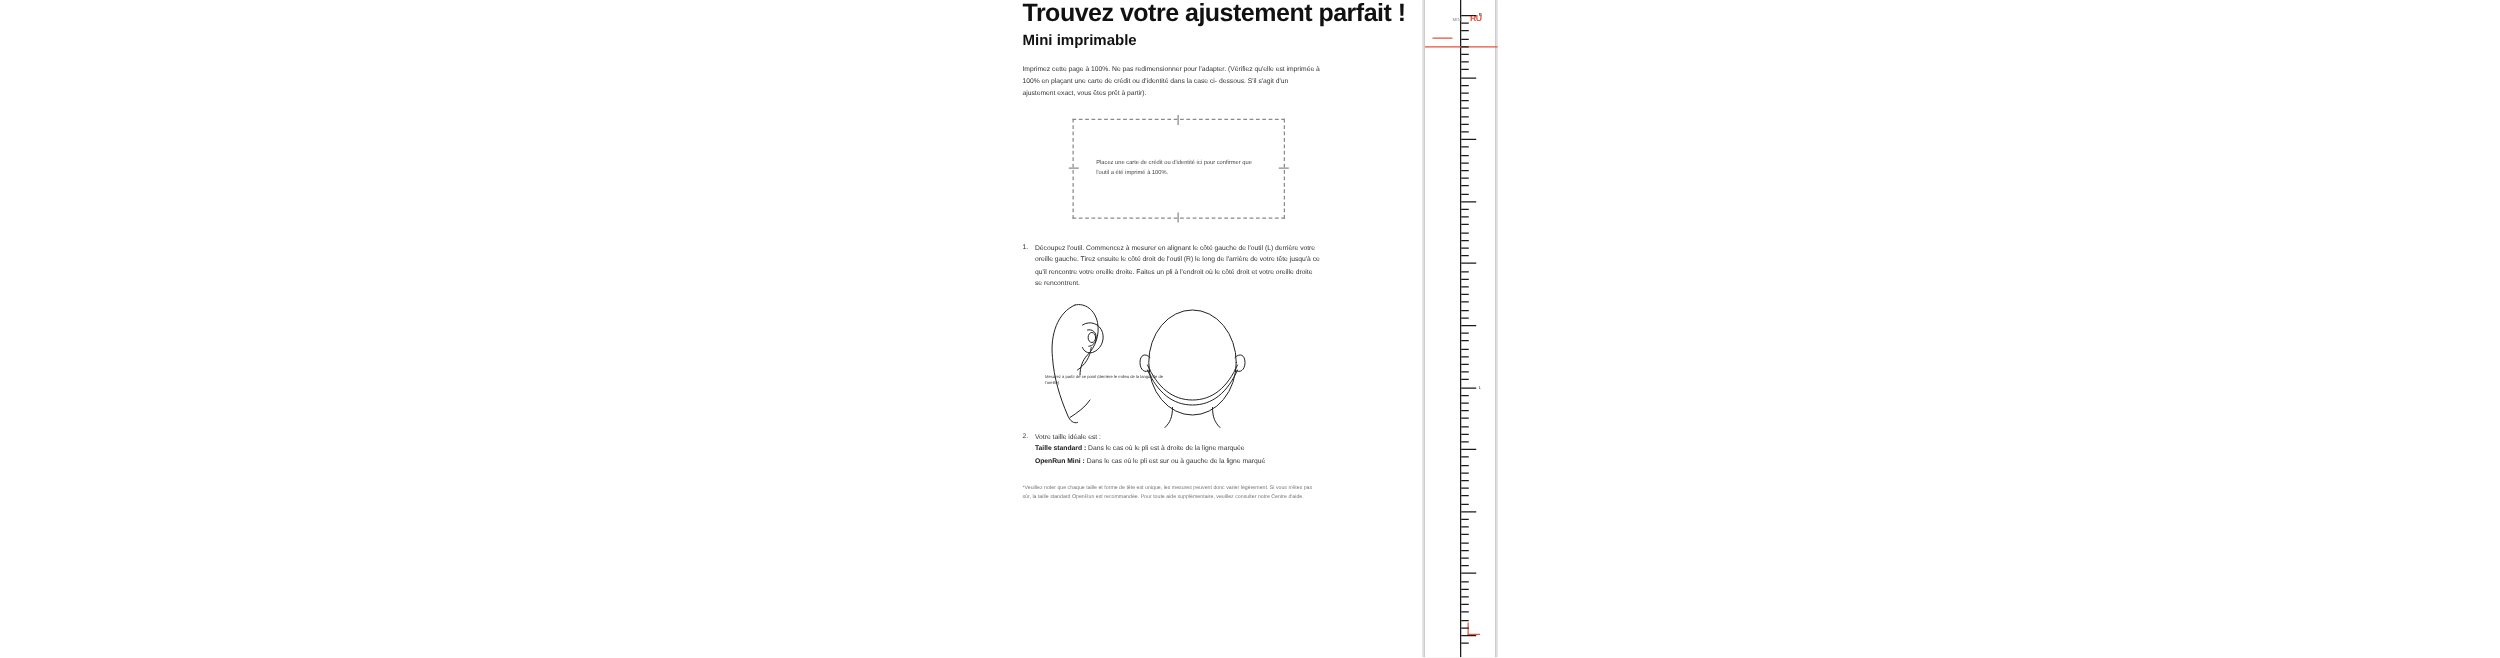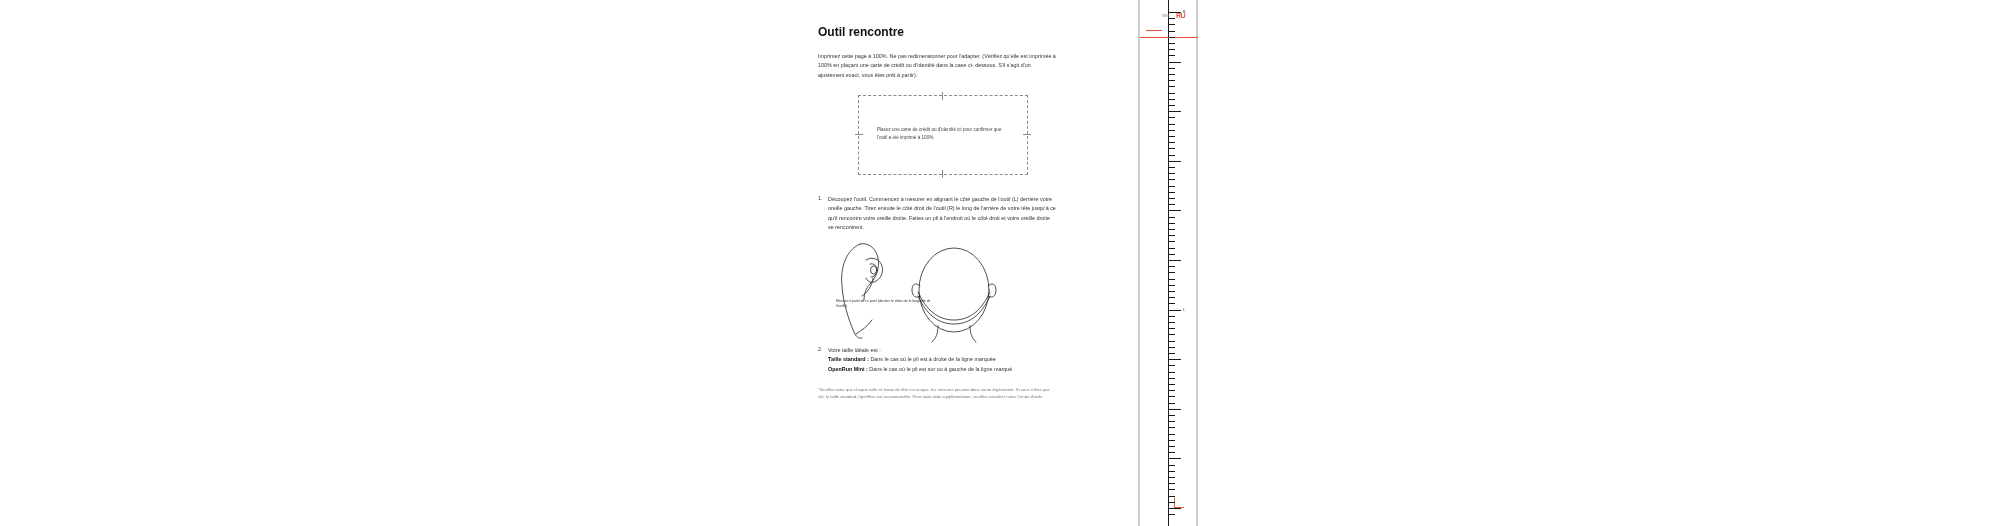--- a/index.html
+++ b/index.html
@@ -214,21 +214,22 @@
     font-size: 3.3px;
     line-height: 1.6;
     color: #333333;
   }
 </style>
 </head>
 <body>
 
 <div id="page">
 
-  <div class="subtitle">Outil rencontre</div>
+  <div class="title">Trouvez votre ajustement parfait !</div>
+  <div class="subtitle">Mini imprimable</div>
   <div class="intro">Imprimez cette page à 100%. Ne pas redimensionner pour l'adapter. (Vérifiez qu'elle est imprimée à 100% en plaçant une carte de crédit ou d'identité dans la case ci- dessous. S'il s'agit d'un ajustement exact, vous êtes prêt à partir).</div>
 
   <div class="card-box">
     <span class="card-tick left"></span>
     <span class="card-tick right"></span>
     <span class="card-tick top"></span>
     <span class="card-tick bot"></span>
     <div class="card-box-text">Placez une carte de crédit ou d'identité ici pour confirmer que l'outil a été imprimé à 100%.</div>
   </div>
 

